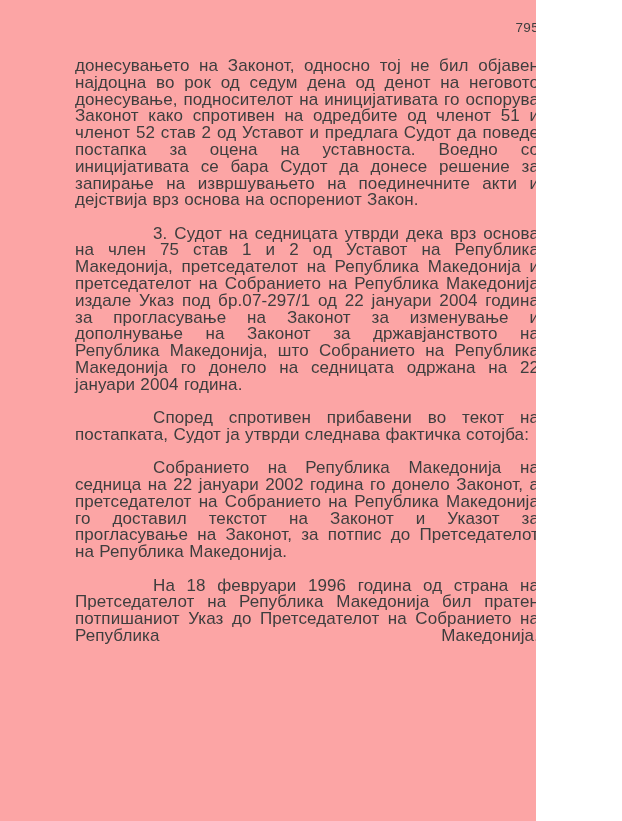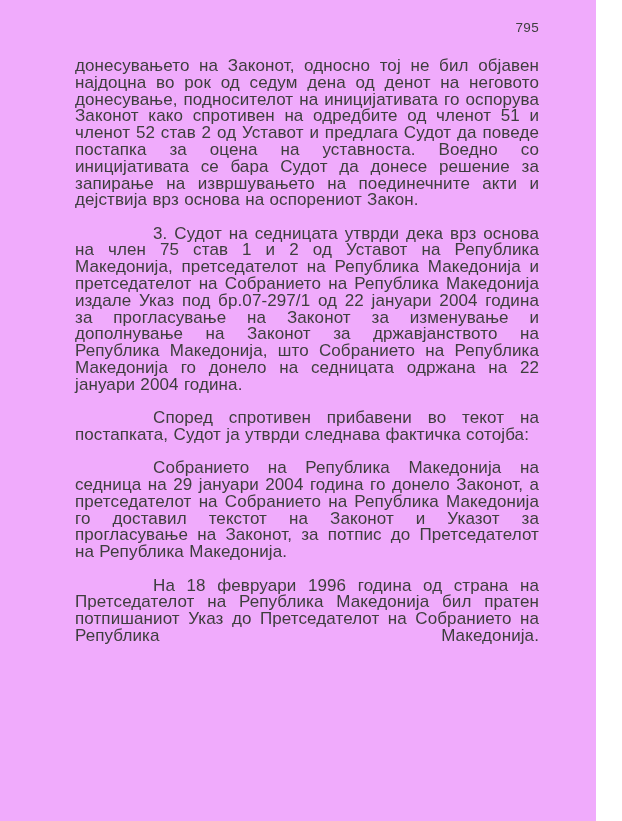--- a/index.html
+++ b/index.html
@@ -2,23 +2,23 @@
 <html><head>
 <meta charset="utf-8">
 <style>
   html, body {
     margin: 0;
     padding: 0;
     background: #ffffff;
   }
   .page {
     position: relative;
-    width: 596px;
+    width: 536px;
     height: 821px;
-    background: #f0abfc;
+    background: #fca5a5;
     color: #3e3e3e;
     font-family: "Liberation Sans", sans-serif;
     overflow: hidden;
   }
   .page-number {
     position: absolute;
     top: 20px;
     left: 75px;
     width: 464px;
     text-align: right;
@@ -52,16 +52,16 @@
 </style>
 </head>
 <body>
 
 <div class="page">
   <div class="page-number">795</div>
   <div class="content" id="paragraph-container">
       <p>донесувањето на Законот, односно тој не бил објавен најдоцна во рок од седум дена од денот на неговото донесување, подносителот на иницијативата го оспорува Законот како спротивен на одредбите од членот 51 и членот 52 став 2 од Уставот и предлага Судот да поведе постапка за оцена на уставноста. Воедно со иницијативата се бара Судот да донесе решение за запирање на извршувањето на поединечните акти и дејствија врз основа на оспорениот Закон.</p>
       <p>3. Судот на седницата утврди дека врз основа на член 75 став 1 и 2 од Уставот на Република Македонија, претседателот на Република Македонија и претседателот на Собранието на Република Македонија издале Указ под бр.07-297/1 од 22 јануари 2004 година за прогласување на Законот за изменување и дополнување на Законот за државјанството на Република Македонија, што Собранието на Република Македонија го донело на седницата одржана на 22 јануари 2004 година.</p>
       <p>Според спротивен прибавени во текот на постапката, Судот ја утврди следнава фактичка сотојба:</p>
-      <p>Собранието на Република Македонија на седница на 29 јануари 2004 година го донело Законот, а претседателот на Собранието на Република Македонија го доставил текстот на Законот и Указот за прогласување на Законот, за потпис до Претседателот на Република Македонија.</p>
+      <p>Собранието на Република Македонија на седница на 22 јануари 2002 година го донело Законот, а претседателот на Собранието на Република Македонија го доставил текстот на Законот и Указот за прогласување на Законот, за потпис до Претседателот на Република Македонија.</p>
       <p>На 18 февруари 1996 година од страна на Претседателот на Република Македонија бил пратен потпишаниот Указ до Претседателот на Собранието на Република Македонија.</p>
     </div>
 </div>
 
 </body></html>

